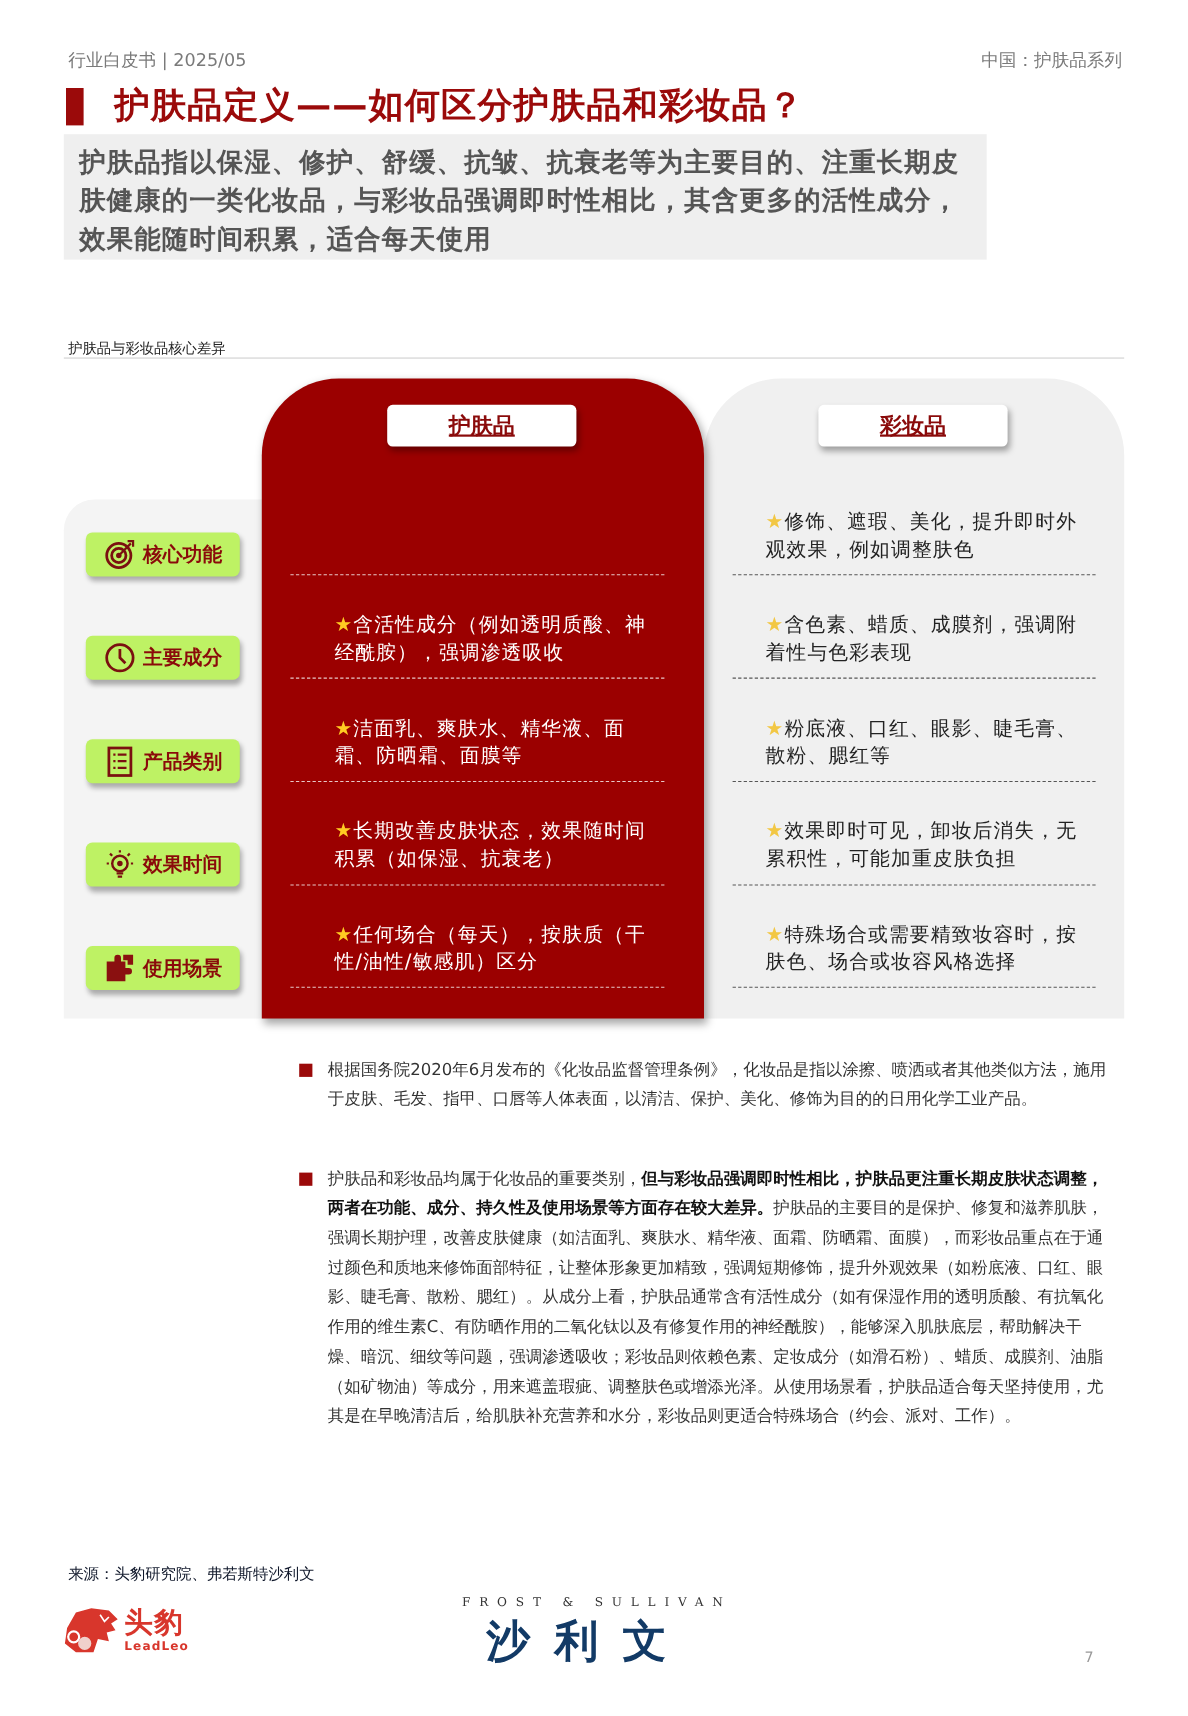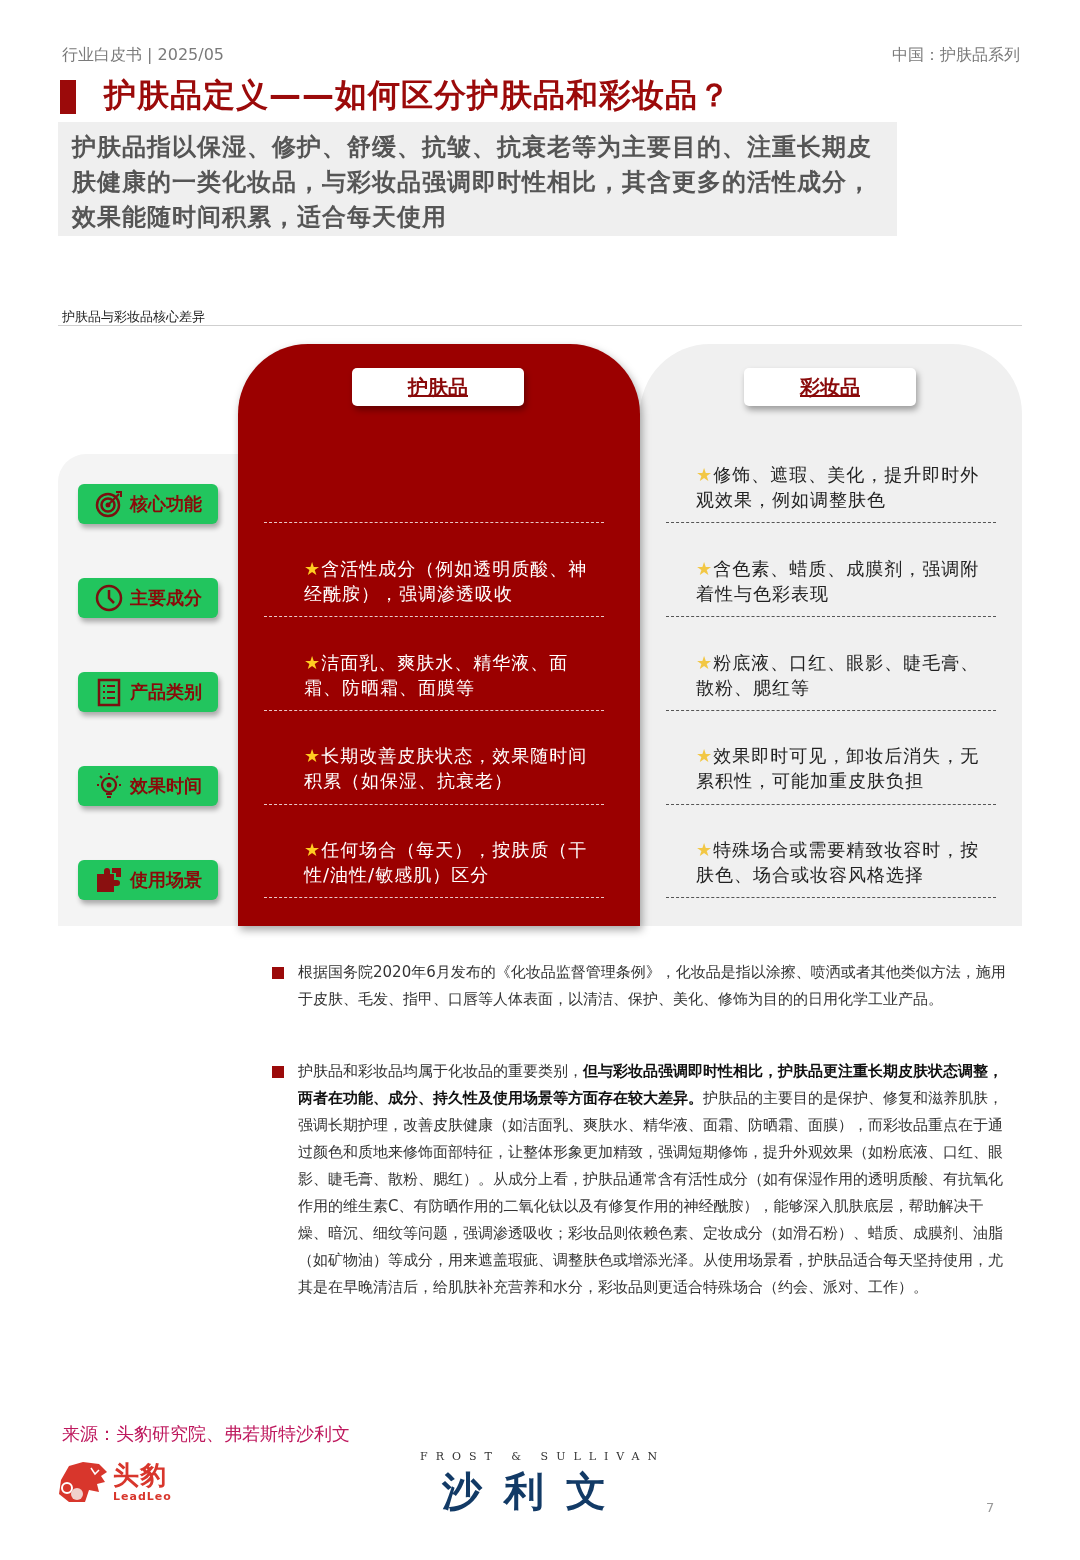--- a/index.html
+++ b/index.html
@@ -20,40 +20,40 @@
 
   
   .left-panel { position: absolute; left: 58px; top: 454px; width: 200px; height: 472px; background: #f4f4f4; border-radius: 28px 0 0 0; }
   .skin-col { position: absolute; left: 238px; top: 344px; width: 402px; height: 582px; background: #9b0000; border-radius: 70px 70px 0 0; box-shadow: 2px 4px 8px rgba(0,0,0,0.35); z-index: 2; }
   .makeup-col { position: absolute; left: 640px; top: 344px; width: 382px; height: 582px; background: #f0f0f0; border-radius: 70px 70px 0 0; z-index: 1; }
 
   .col-head { position: absolute; top: 24px; height: 38px; width: 172px; background: #fff; border-radius: 5px; box-shadow: 2px 4px 6px rgba(0,0,0,0.35); font-size: 20px; font-weight: bold; color: #8a0a0a; text-align: center; line-height: 38px; text-decoration: underline; }
   .skin-col .col-head { left: 114px; }
   .makeup-col .col-head { left: 104px; }
 
-  .row-label { position: absolute; left: 78px; width: 140px; height: 40px; background: #22c55e; border-radius: 6px; box-shadow: 2px 4px 5px rgba(0,0,0,0.3); display: flex; align-items: center; justify-content: center; gap: 6px; z-index: 3; }
+  .row-label { position: absolute; left: 78px; width: 140px; height: 40px; background: #bef264; border-radius: 6px; box-shadow: 2px 4px 5px rgba(0,0,0,0.3); display: flex; align-items: center; justify-content: center; gap: 6px; z-index: 3; }
   .row-label .lbl { font-size: 18px; font-weight: bold; color: #8a0a0a; }
   .row-label svg { width: 30px; height: 30px; }
 
   .cell { position: absolute; font-size: 18px; line-height: 25px; letter-spacing: 1px; }
   .skin-col .cell { left: 66px; width: 290px; color: #fff; }
   .makeup-col .cell { left: 56px; width: 290px; color: #222; }
   .star { color: #ffcc22; font-size: 18px; }
   .makeup-col .star { color: #f2c744; }
 
   .dash { position: absolute; height: 0; border-top: 1.5px dashed; }
   .skin-col .dash { left: 26px; width: 340px; border-color: #e8c8c8; }
   .makeup-col .dash { left: 26px; width: 330px; border-color: #555; }
 
   
   .bullet { position: absolute; left: 272px; width: 12px; height: 12px; background: #9b0a0a; }
   .para { position: absolute; left: 298px; width: 712px; font-size: 15px; line-height: 27px; color: #333; }
   .para b { color: #111; margin-top: 18px; }
 
-  .source { position: absolute; left: 62px; top: 1422px; font-size: 18px; color: #be185d; }
+  .source { position: absolute; left: 62px; top: 1422px; font-size: 14px; color: #0f172a; }
 
   .logo-leo { position: absolute; left: 55px; top: 1458px; width: 120px; height: 48px; }
   .leo-cn { position: absolute; left: 58px; top: 0; font-size: 26px; font-weight: bold; color: #d8362c; letter-spacing: 1px; }
   .leo-en { position: absolute; left: 58px; top: 32px; font-size: 11px; font-weight: bold; color: #d8362c; letter-spacing: 1px; }
 
   .fs-en { position: absolute; left: 420px; top: 1450px; font-size: 11px; letter-spacing: 8px; color: #333; font-family: "DejaVu Serif", "Liberation Serif", serif; }
   .fs-cn { position: absolute; left: 442px; top: 1464px; font-size: 40px; font-weight: bold; color: #123a66; letter-spacing: 22px; }
 
   .page-num { position: absolute; left: 986px; top: 1500px; font-size: 13px; color: #999; }
 </style>

